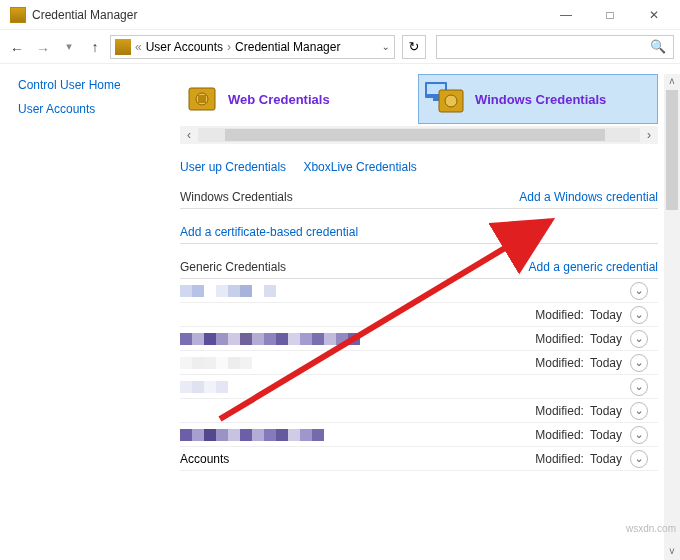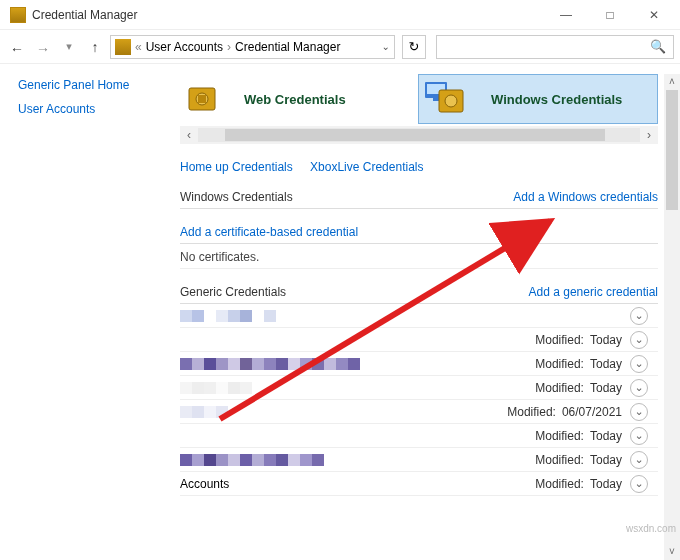--- a/index.html
+++ b/index.html
@@ -19,21 +19,21 @@
   .refresh { width:24px; height:24px; display:flex; align-items:center; justify-content:center; border:1px solid #ccc; margin-left:3px; font-size:13px;}
   .search { flex:1; height:24px; border:1px solid #ccc; margin-left:6px; position:relative;}
   .search .mag { position:absolute; right:6px; top:3px; color:#888; font-size:13px;}
   .body { display:flex; height:calc(560px - 64px); position:relative;}
   .sidebar { width:180px; padding:14px 8px 14px 18px; font-size:12px;}
   .sidebar a.link { color:#0066cc; text-decoration:none; display:block;}
   .sidebar .see-also { color:#666; margin-top:380px;}
   .sidebar .ua-link { color:#0066cc; margin-top:10px;}
   .main { flex:1; padding:0; position:relative; overflow:hidden;}
   .tabs-row { display:flex; align-items:stretch; height:50px; margin-top:10px;}
-  .tab { flex:1; display:flex; align-items:center; padding:6px; gap:24px; font-size:13px; color:#14532d;}
+  .tab { flex:1; display:flex; align-items:center; padding:6px; gap:8px; font-size:13px; color:#6d28d9;}
   .tab.active { background:#cce4f7; border:1px solid #7bb1e0;}
   .tab .tab-icon { display:inline-block;}
   .tab .tab-icon svg { display:block;}
   .hscroll { height:18px; background:#f2f2f2; display:flex; align-items:center; margin-top:2px;}
   .hscroll .hbtn { width:18px; text-align:center; color:#666; font-size:12px;}
   .hscroll .htrack { flex:1; background:#e8e8e8; height:14px; position:relative;}
   .hscroll .hthumb { position:absolute; left:6%; width:86%; top:1px; height:12px; background:#cfcfcf;}
   .links-row { margin:16px 0 10px; font-size:12px;}
   .links-row a { color:#0066cc; text-decoration:none; margin-right:14px;}
   .section-head { display:flex; justify-content:space-between; align-items:baseline; font-size:12px; color:#333; border-bottom:1px solid #ddd; padding:6px 0 4px; margin-top:10px;}
@@ -80,21 +80,21 @@
     <span class="dd">⌄</span>
   </div>
   <div class="refresh">↻</div>
   <div class="search">
     <span class="mag">🔍</span>
   </div>
 </div>
 
 <div class="body">
   <div class="sidebar">
-    <a class="link">Generic Panel Home</a>
+    <a class="link">Control User Home</a>
     <a class="link ua-link">User Accounts</a>
   </div>
 
   <div class="main">
     <div class="main-inner">
 
     <div class="tabs-row">
       <div class="tab">
         <span class="tab-icon">
           <svg width="34" height="34">
@@ -121,33 +121,32 @@
 
     <div class="hscroll">
       <div class="hbtn">‹</div>
       <div class="htrack">
             <div class="hthumb"></div>
           </div>
       <div class="hbtn">›</div>
     </div>
 
     <div class="links-row">
-      <a>Home up Credentials</a>
+      <a>User up Credentials</a>
       <a>XboxLive Credentials</a>
     </div>
 
     <div class="section-head">
       <span>Windows Credentials</span>
-      <a>Add a Windows credentials</a>
+      <a>Add a Windows credential</a>
     </div>
 
     <div class="section-head">
       <a>Add a certificate-based credential</a>
     </div>
-    <div class="section-body">No certificates.</div>
 
     <div class="section-head">
       <span>Generic Credentials</span>
       <a>Add a generic credential</a>
     </div>
 
     <div id="rows-container">
           <div class="cred-row">
             <div class="name">
               <span class="px" style="background: rgb(207, 216, 239);"></span>
@@ -208,21 +207,20 @@
             </div>
           </div>
           <div class="cred-row">
             <div class="name">
               <span class="px" style="background: rgb(233, 235, 245);"></span>
               <span class="px" style="background: rgb(223, 226, 241);"></span>
               <span class="px" style="background: rgb(242, 243, 250);"></span>
               <span class="px" style="background: rgb(228, 230, 243);"></span>
             </div>
             <div style="display: flex; align-items: center;">
-              <span class="mod"><span class="lbl">Modified:</span><span>06/07/2021</span></span>
               <span class="chev">⌄</span>
             </div>
           </div>
           <div class="cred-row">
             <div class="name"></div>
             <div style="display: flex; align-items: center;">
               <span class="mod"><span class="lbl">Modified:</span><span>Today</span></span>
               <span class="chev">⌄</span>
             </div>
           </div>

